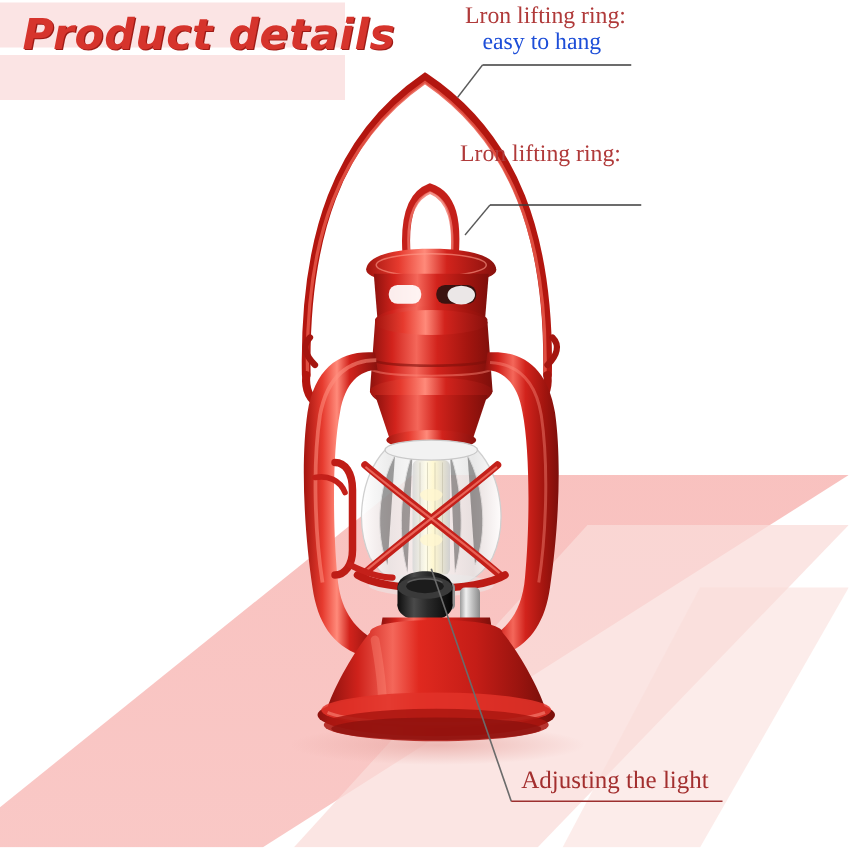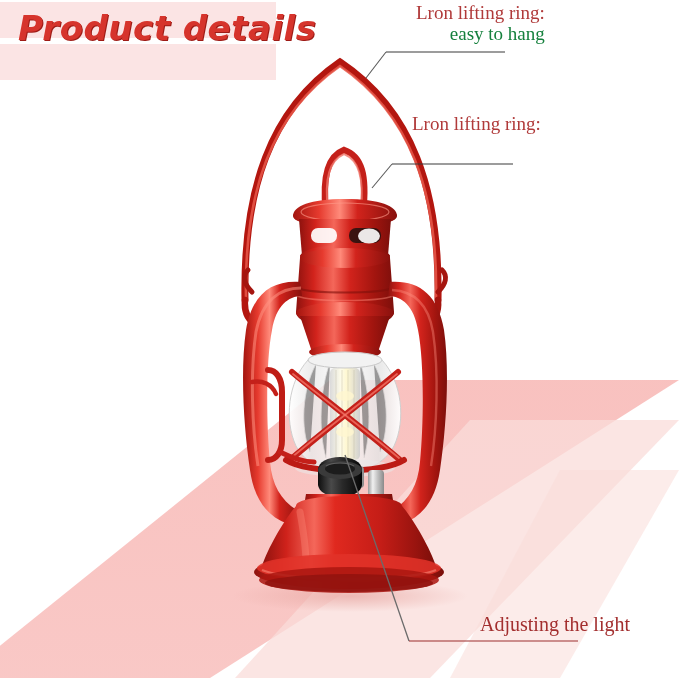--- a/index.html
+++ b/index.html
@@ -3,55 +3,55 @@
 <meta charset="utf-8">
 <style>
   html,body{margin:0;padding:0;}
   body{
     width:679px;height:678px;
     background:#ffffff;
     font-family:"Liberation Serif", serif;
     overflow:hidden;
     position:relative;
   }
-  #stage{position:relative;width:679px;height:678px;overflow:hidden;background:#fff;text-align:right;}
+  #stage{position:relative;width:679px;height:678px;overflow:hidden;background:#fff;}
 
   
   .bg-layer{position:absolute;left:0;top:0;width:679px;height:678px;pointer-events:none;}
 
   
   .title-band{position:absolute;background:#fbe4e4;}
   .title-band.top{left:0;top:2px;width:276px;height:36px;}
   .title-band.bottom{left:0;top:44px;width:276px;height:36px;}
   .title-text{
     position:absolute;left:18px;top:8px;
     font-family:"DejaVu Sans", sans-serif;
     font-weight:bold;font-style:italic;
     font-size:34px;letter-spacing:0.5px;
     color:#d6342c;
     text-shadow:1px 1px 0 #9e1b16;
     white-space:nowrap;
   }
 
   
-  .callout{position:absolute;white-space:nowrap;margin-left:44px;}
+  .callout{position:absolute;white-space:nowrap;}
   .callout .line1{
     font-family:"Liberation Serif", serif;
     font-size:19px;color:#b03a3a;line-height:1.12;
   }
   .callout .line2{
     font-family:"Liberation Serif", serif;
-    font-size:19px;color:#15803d;line-height:1.12;
+    font-size:19px;color:#1d4ed8;line-height:1.12;
   }
   .callout.indent .line2{padding-left:14px;}
   .callout.bottom-lbl .line1{font-size:20px;color:#a32f2f;}
 
   #callout-hang{left:372px;top:2px;}
   #callout-carry{left:368px;top:113px;}
-  #callout-adjust{left:436px;top:613px;}
+  #callout-adjust{left:417px;top:613px;}
 
   
   .leaders{position:absolute;left:0;top:0;width:679px;height:678px;}
 
   
   .lantern-wrap{position:absolute;left:0;top:0;width:679px;height:678px;}
 </style>
 </head>
 <body>
 

